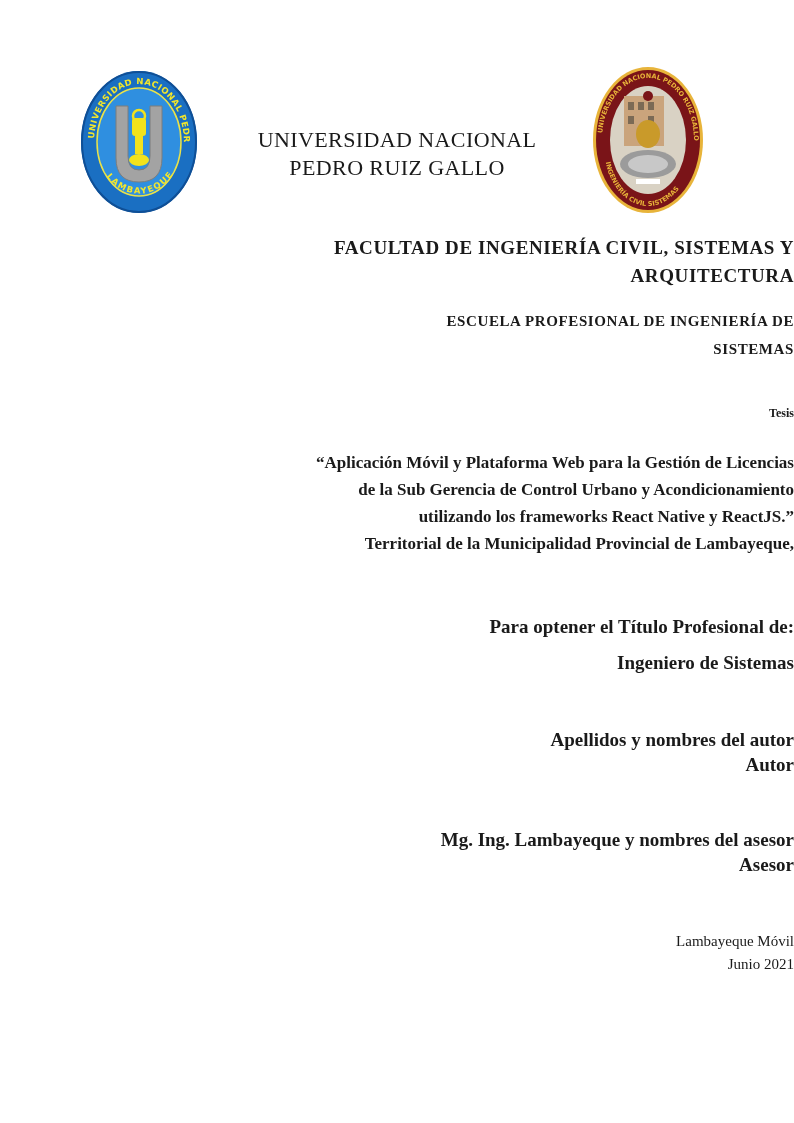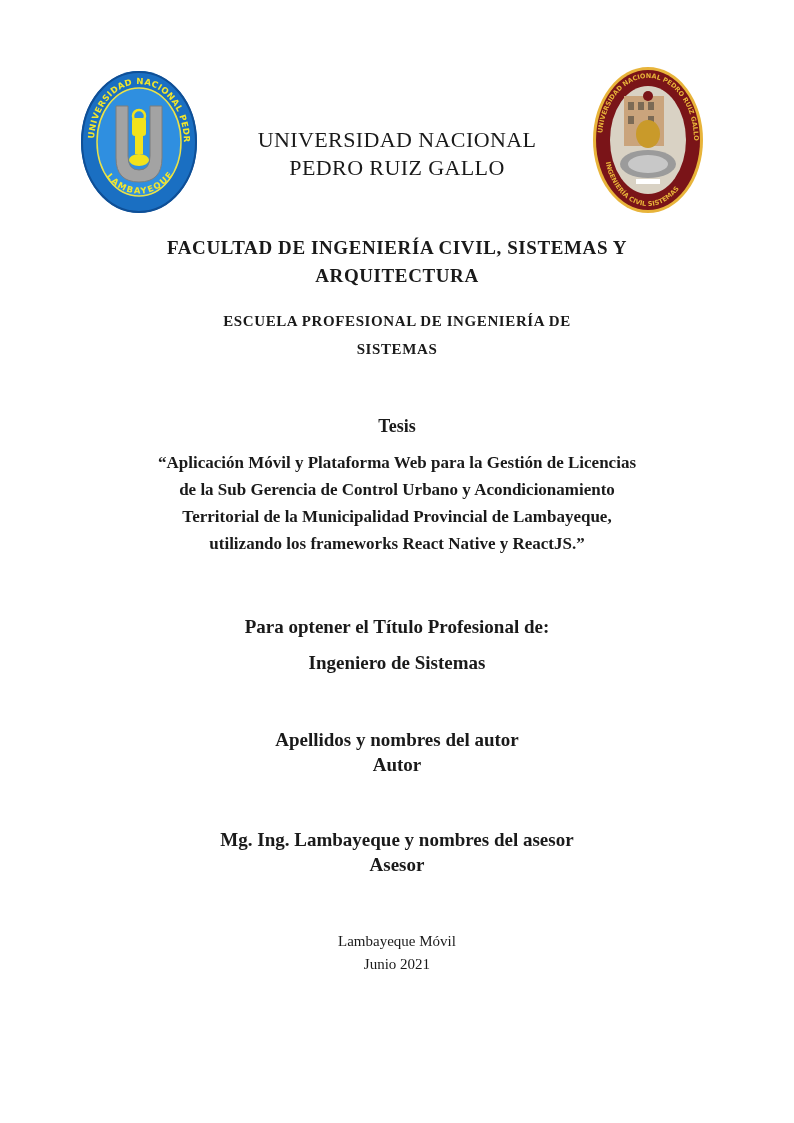--- a/index.html
+++ b/index.html
@@ -18,21 +18,21 @@
     .page {
       position: absolute;
       left: 0; top: 0;
       width: 794px; height: 1123px;
       background: #ffffff;
     }
     .center {
       position: absolute;
       left: 0;
       width: 794px;
-      text-align: center;
+      text-align: right;
     }
 
     
     .logo-left {
       position: absolute;
       left: 80px;
       top: 70px;
       width: 118px;
       height: 144px;
     }
@@ -66,23 +66,23 @@
     }
     .esc {
       top: 307px;
       font-family: "Liberation Serif", "DejaVu Serif", serif;
       font-size: 15px;
       line-height: 28px;
       font-weight: bold;
       letter-spacing: 0.6px;
     }
     .tesis-label {
-      top: 416px;
-      font-family: "Liberation Serif", "DejaVu Serif", serif;
-      font-size: 18px;
+      top: 406px;
+      font-family: "Liberation Serif", "DejaVu Serif", serif;
+      font-size: 12px;
       font-weight: bold;
     }
     .thesis-title {
       top: 449px;
       font-family: "Liberation Serif", "DejaVu Serif", serif;
       font-size: 17px;
       line-height: 27px;
       font-weight: bold;
     }
     .degree-label {
@@ -194,22 +194,22 @@
   <div class="center esc">
     <span class="line">ESCUELA PROFESIONAL DE INGENIERÍA DE</span>
     <span class="line">SISTEMAS</span>
   </div>
 
   <div class="center tesis-label">Tesis</div>
 
   <div class="center thesis-title">
     <span class="line">“Aplicación Móvil y Plataforma Web para la Gestión de Licencias</span>
     <span class="line">de la Sub Gerencia de Control Urbano y Acondicionamiento</span>
+    <span class="line">utilizando los frameworks React Native y ReactJS.”</span>
     <span class="line">Territorial de la Municipalidad Provincial de Lambayeque,</span>
-    <span class="line">utilizando los frameworks React Native y ReactJS.”</span>
   </div>
 
   <div class="center degree-label">Para optener el Título Profesional de:</div>
   <div class="center degree">Ingeniero de Sistemas</div>
 
   <div class="center author">
     <span class="line">Apellidos y nombres del autor</span>
     <span class="line">Autor</span>
   </div>
 

